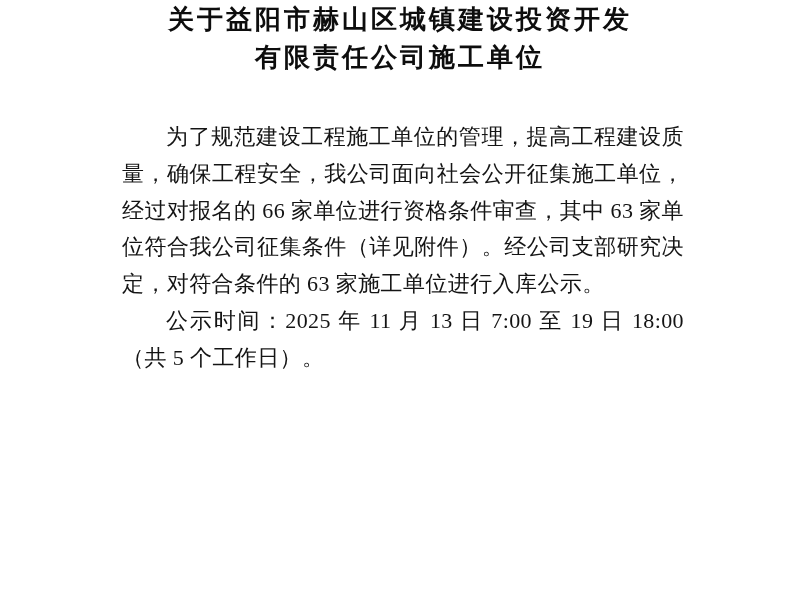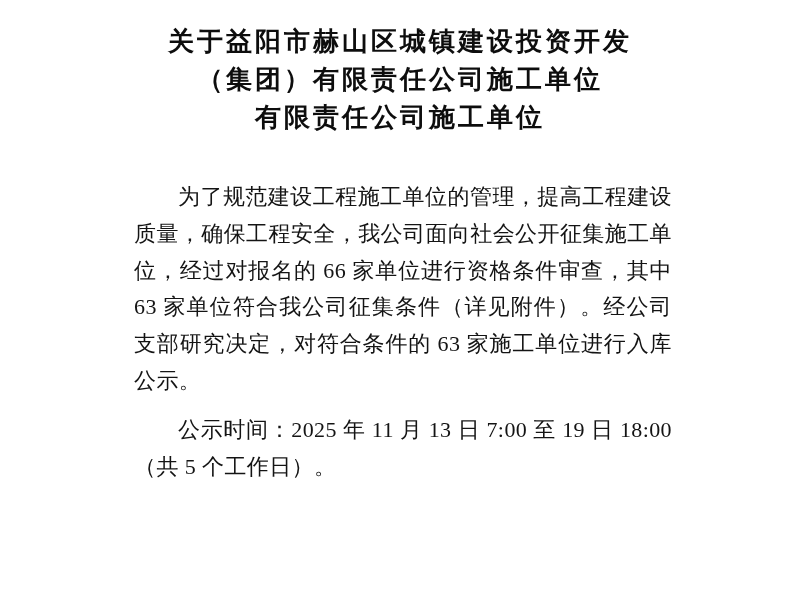--- a/index.html
+++ b/index.html
@@ -13,21 +13,21 @@
     overflow: hidden;
   }
   .page {
     position: relative;
     width: 800px;
     height: 616px;
     background: #ffffff;
     color: #141414;
   }
   .doc-title {
-    padding-top: 22px;
+    padding-top: 0;
     text-align: center;
     font-family: "Liberation Sans", "DejaVu Sans", sans-serif;
     font-weight: bold;
     font-size: 26px;
     line-height: 38px;
     letter-spacing: 3px;
     color: #0d0d0d;
   }
   .title-line {
     white-space: nowrap;
@@ -37,33 +37,32 @@
     width: 562px;
     font-family: "Liberation Serif", "DejaVu Serif", serif;
     font-size: 22px;
     line-height: 36.8px;
     letter-spacing: 0.4px;
     text-align: justify;
     text-justify: inter-ideograph;
     color: #141414;
   }
   .para {
-    margin: 12px;
+    margin: 0;
     padding: 0;
     text-indent: 2em;
   }
 </style>
 </head>
 <body>
 
 <div class="page">
 
   <header class="doc-title">
     <div class="title-line">关于益阳市赫山区城镇建设投资开发</div>
-    <div class="title-line">（集团）有限责任公司施工单位</div>
     <div class="title-line">有限责任公司施工单位</div>
   </header>
 
   <main class="doc-body">
     <p class="para">为了规范建设工程施工单位的管理，提高工程建设质量，确保工程安全，我公司面向社会公开征集施工单位，经过对报名的 66 家单位进行资格条件审查，其中 63 家单位符合我公司征集条件（详见附件）。经公司支部研究决定，对符合条件的 63 家施工单位进行入库公示。</p>
     <p class="para">公示时间：2025 年 11 月 13 日 7:00 至 19 日 18:00（共 5 个工作日）。</p>
   </main>
 
 </div>
 

